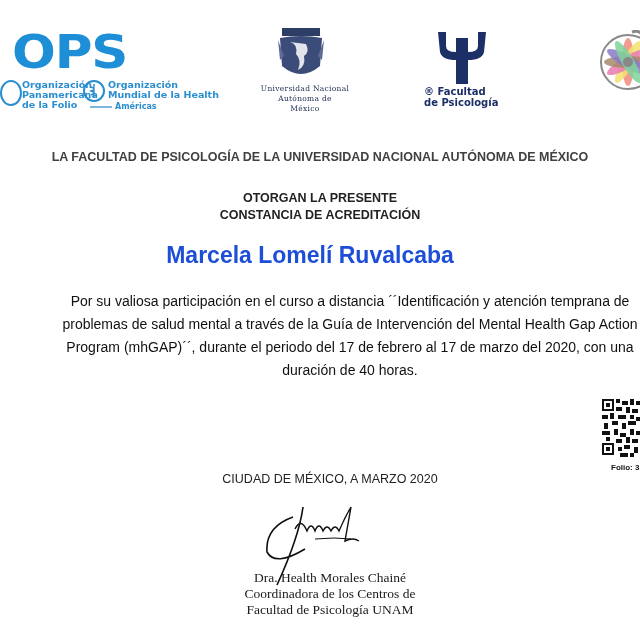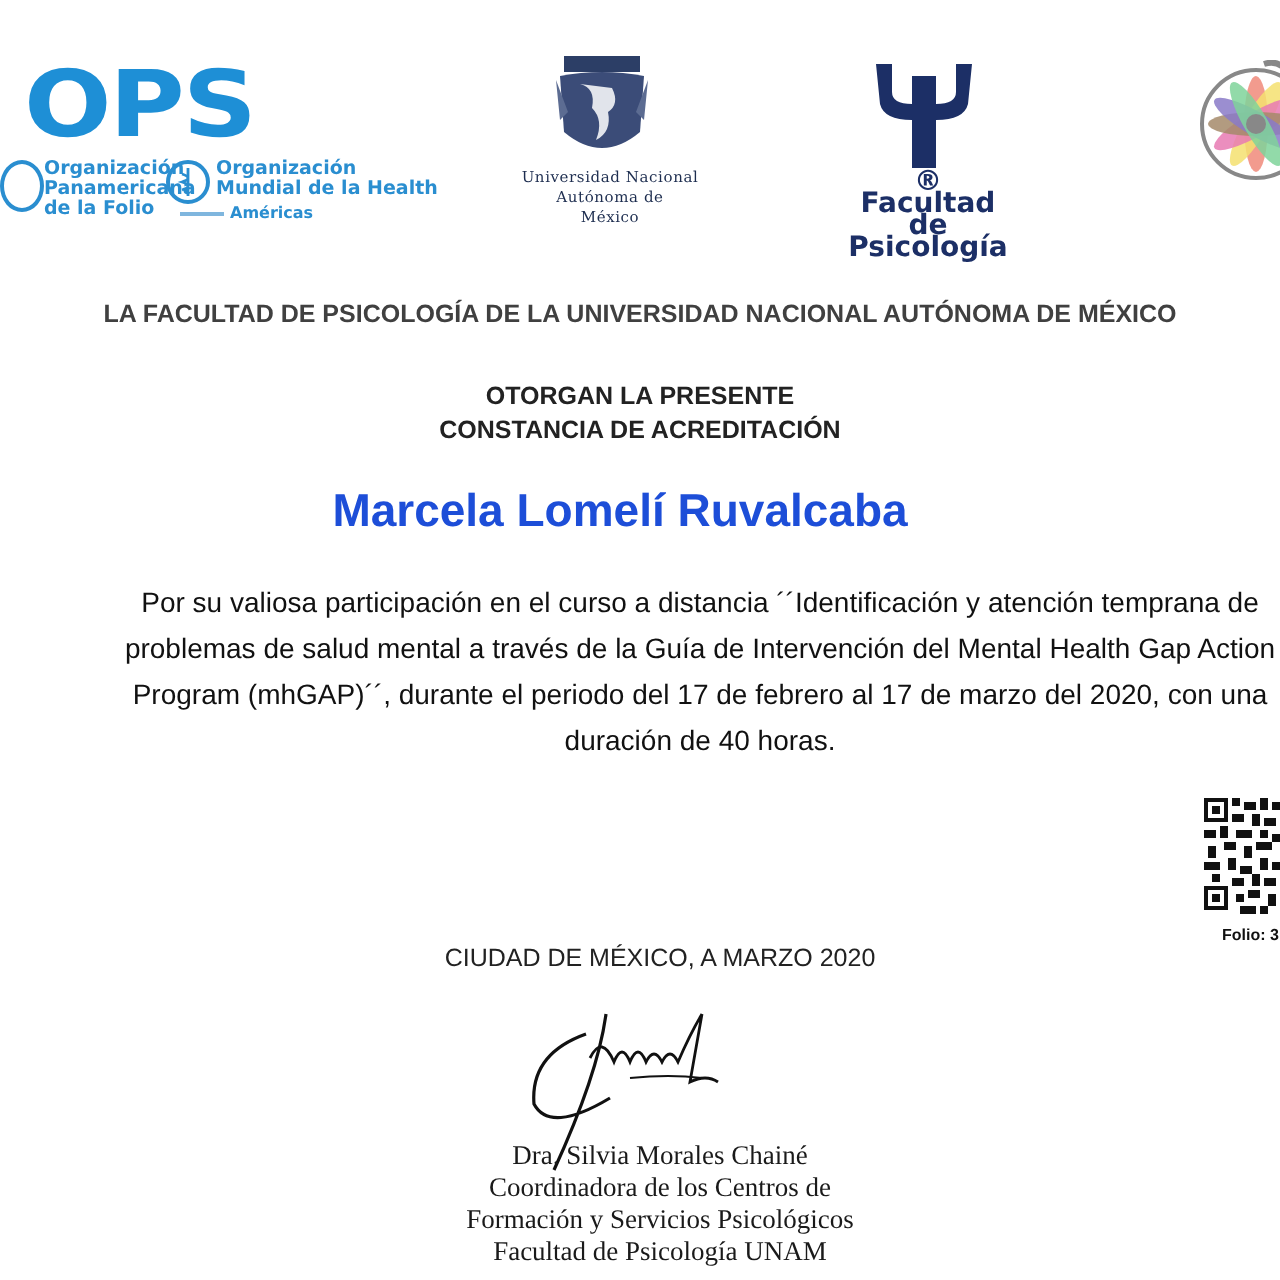--- a/index.html
+++ b/index.html
@@ -14,21 +14,21 @@
   #who-emblem { left: 83px; top: 80px; width: 22px; height: 22px; border: 2px solid #2a8ed0; border-radius: 50%; box-sizing: border-box; }
   #who-text { left: 108px; top: 80px; }
   #who-amer { left: 90px; top: 102px; font-family: "DejaVu Sans", sans-serif; font-weight: bold; font-size: 6px; color: #2a8ed0; }
 
   
   #unam-shield { left: 276px; top: 26px; width: 50px; height: 56px; }
   #unam-text { left: 250px; top: 84px; width: 110px; text-align: center; font-family: "DejaVu Serif", serif; font-size: 7.5px; line-height: 10px; color: #1d2d4f; letter-spacing: 0.3px; }
 
   
   #psi-mark { left: 434px; top: 28px; width: 56px; height: 58px; }
-  #psi-text { left: 424px; top: 86px; width: 80px; text-align: center; font-family: "DejaVu Sans", sans-serif; font-weight: bold; font-size: 14px; line-height: 11px; color: #1c2f66; }
+  #psi-text { left: 424px; top: 86px; width: 80px; font-family: "DejaVu Sans", sans-serif; font-weight: bold; font-size: 10px; line-height: 11px; color: #1c2f66; }
 
   
   #wheel { left: 598px; top: 30px; width: 60px; height: 60px; }
 
   
   #heading-institution { left: 0; top: 150px; width: 640px; text-align: center; font-family: "Liberation Sans", sans-serif; font-weight: bold; font-size: 12.5px; color: #404040; }
   #heading-otorgan { left: 0; top: 190px; width: 640px; text-align: center; font-weight: bold; font-size: 12.5px; color: #222; line-height: 17px; }
   #recipient-name { left: 0; top: 242px; width: 620px; text-align: center; font-weight: bold; font-size: 23px; color: #1d4ed8; }
   #body-text { left: 28px; top: 290px; width: 588px; text-align: center; font-size: 14px; line-height: 23px; color: #111; margin-left: 28px; }
 
@@ -164,17 +164,16 @@
 
 <div id="signature" class="abs">
   <svg width="140" height="90" viewBox="0 0 140 90">
     <path d="M38 20 Q10 30 12 55 Q20 70 50 52 M48 10 Q44 40 22 88" stroke="#111" stroke-width="1.6" fill="none"></path>
     <path d="M40 32 Q46 20 52 34 Q56 24 60 34 Q64 24 68 34 Q72 26 76 34 Q80 26 84 34 Q90 20 96 10 M96 10 L90 44 Q98 40 104 44" stroke="#111" stroke-width="1.4" fill="none"></path>
     <path d="M60 42 Q80 40 96 42" stroke="#111" stroke-width="1" fill="none"></path>
   </svg>
 </div>
 
 <div id="signer" class="abs">
-  <div>Dra. Silvia Morales Chainé</div>
+  <div>Dra. Health Morales Chainé</div>
   <div>Coordinadora de los Centros de</div>
-  <div>Formación y Servicios Psicológicos</div>
   <div>Facultad de Psicología UNAM</div>
 </div>
 
 </body></html>

